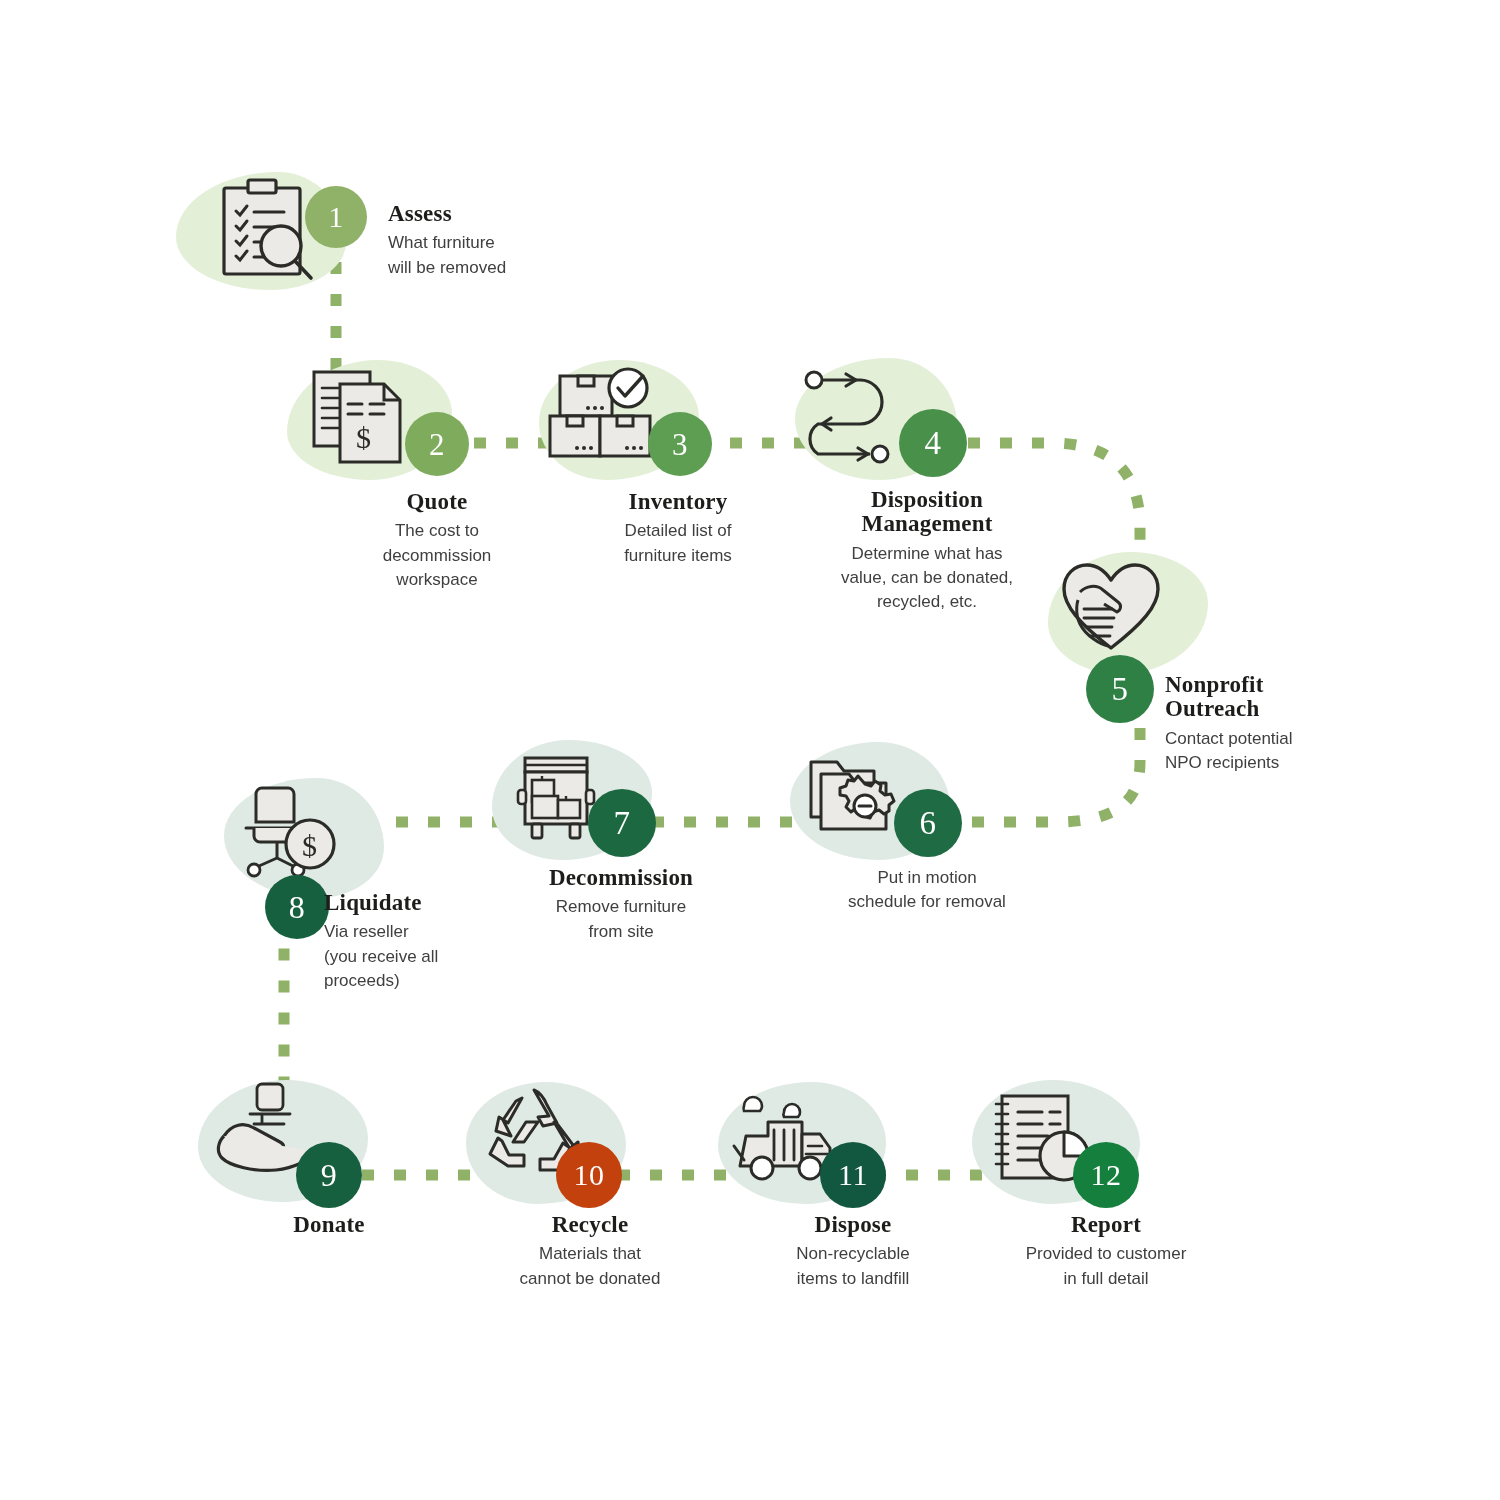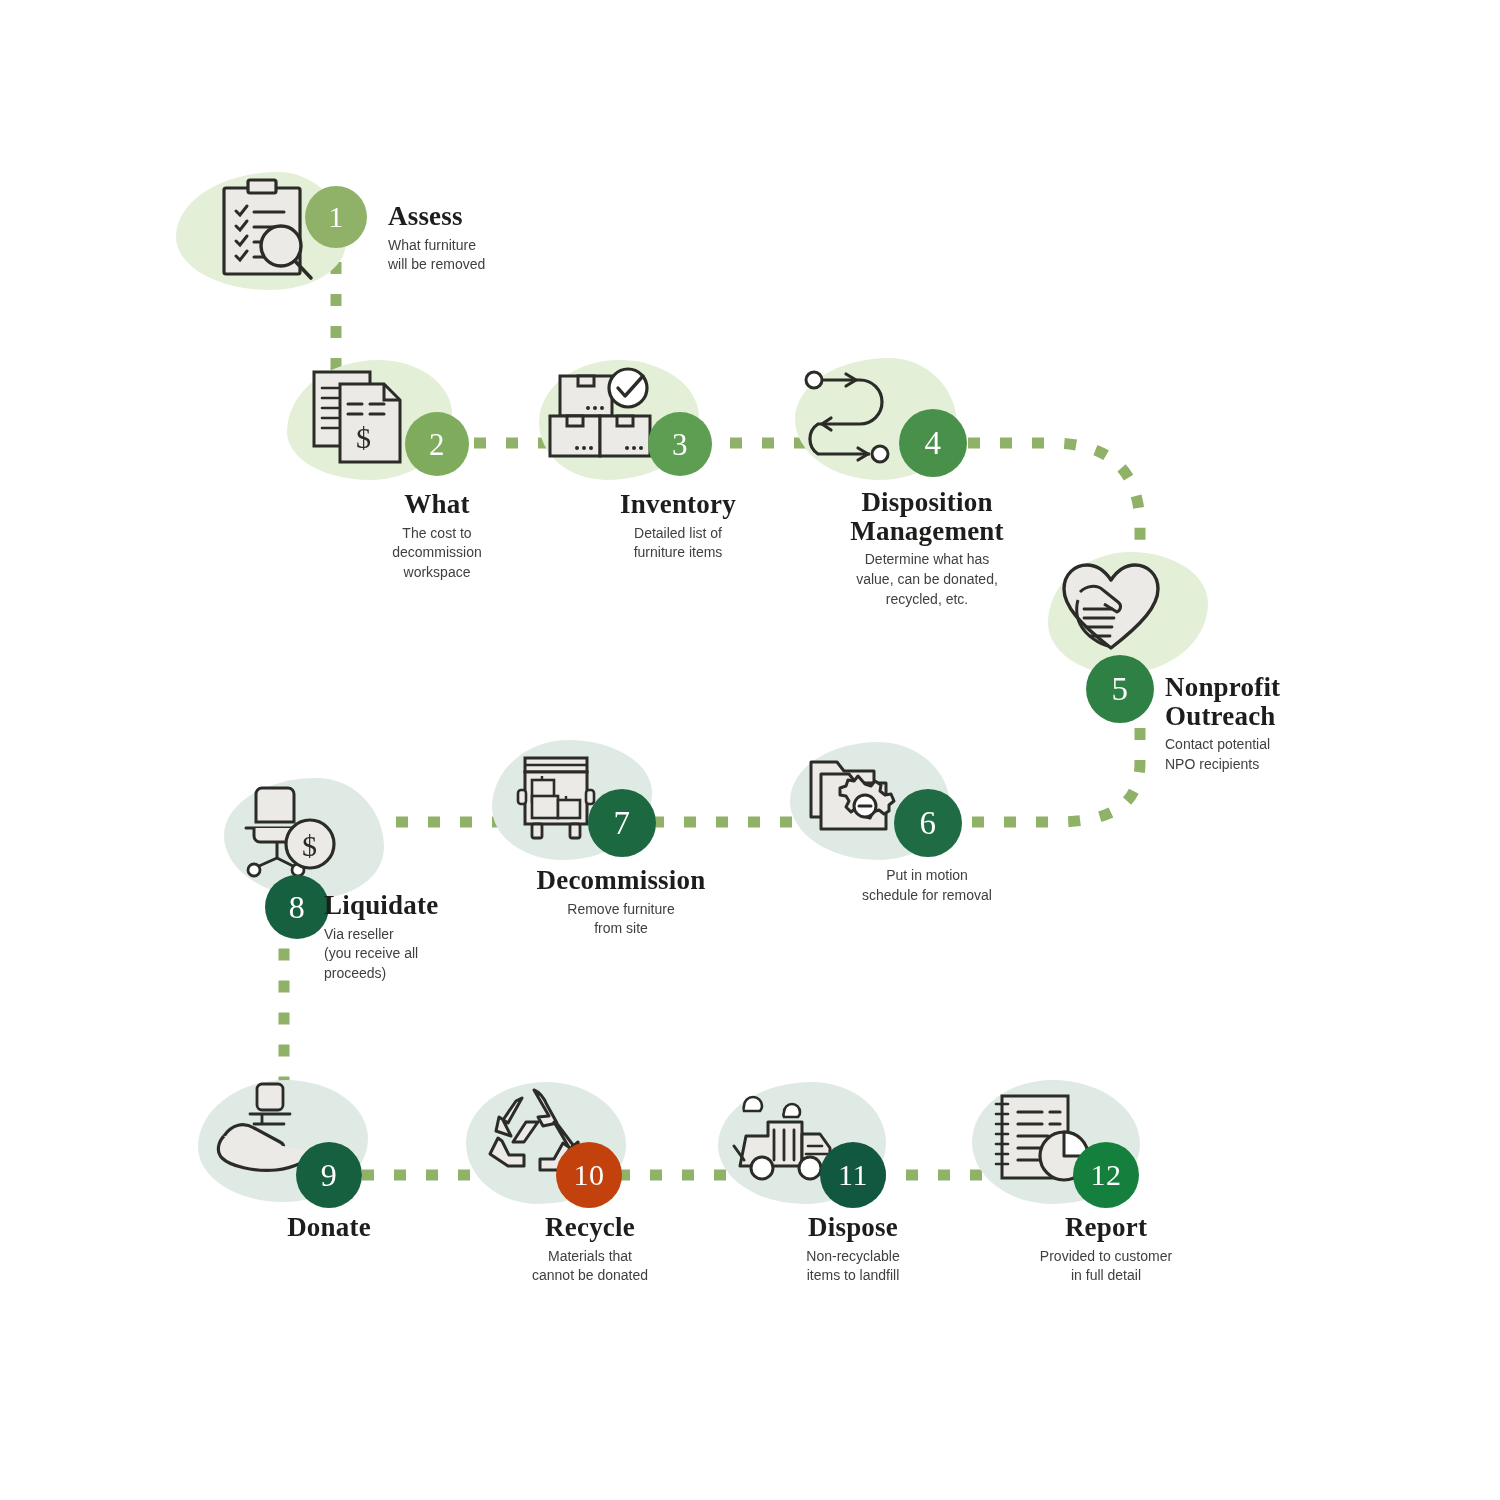--- a/index.html
+++ b/index.html
@@ -30,29 +30,29 @@
     letter-spacing:.5px;
   }
   .icon-wrap{position:absolute;}
   .icon-wrap svg{display:block;}
 
   .label{position:absolute;}
   .label .ttl{
     font-family:"Liberation Serif", serif;
     font-weight:700;
     color:#1d1d1b;
-    font-size:27px;
+    font-size:23px;
     line-height:1.06;
     letter-spacing:.2px;
     margin:0 0 5px 0;
   }
   .label .desc{
     font-family:"Liberation Sans", sans-serif;
     color:#3f3f3f;
-    font-size:14px;
+    font-size:17px;
     line-height:1.42;
     margin:0;
   }
   .center{text-align:center;}
   .left{text-align:left;}
 </style>
 </head>
 <body>
 
 <div id="stage">
@@ -137,21 +137,21 @@
           <path d="M38,46 h14"></path>
             <path d="M60,46 h14"></path>
         </g>
         <text x="46" y="80" font-family="Liberation Serif, serif" font-size="30" fill="#2b2b28">$</text>
       </svg>
     </div>
     <div class="badge" style="left:405px;top:412px;width:64px;height:64px;background:#7fab5c;font-size:31px;">
       <span>2</span>
     </div>
     <div class="label center" style="left:337px;top:490px;width:200px;">
-      <p class="ttl">What</p>
+      <p class="ttl">Quote</p>
       <p class="desc" style="white-space:pre-line;">The cost to
 decommission
 workspace</p>
     </div>
   </div>
 
   <div class="node" style="left:0;top:0;">
     <div class="icon-wrap" style="left:548px;top:364px;">
       <svg width="104" height="98" viewBox="0 0 104 98">
         <rect x="12" y="12" width="52" height="40" fill="#eceae6" stroke="#2b2b28" stroke-width="3"></rect>

